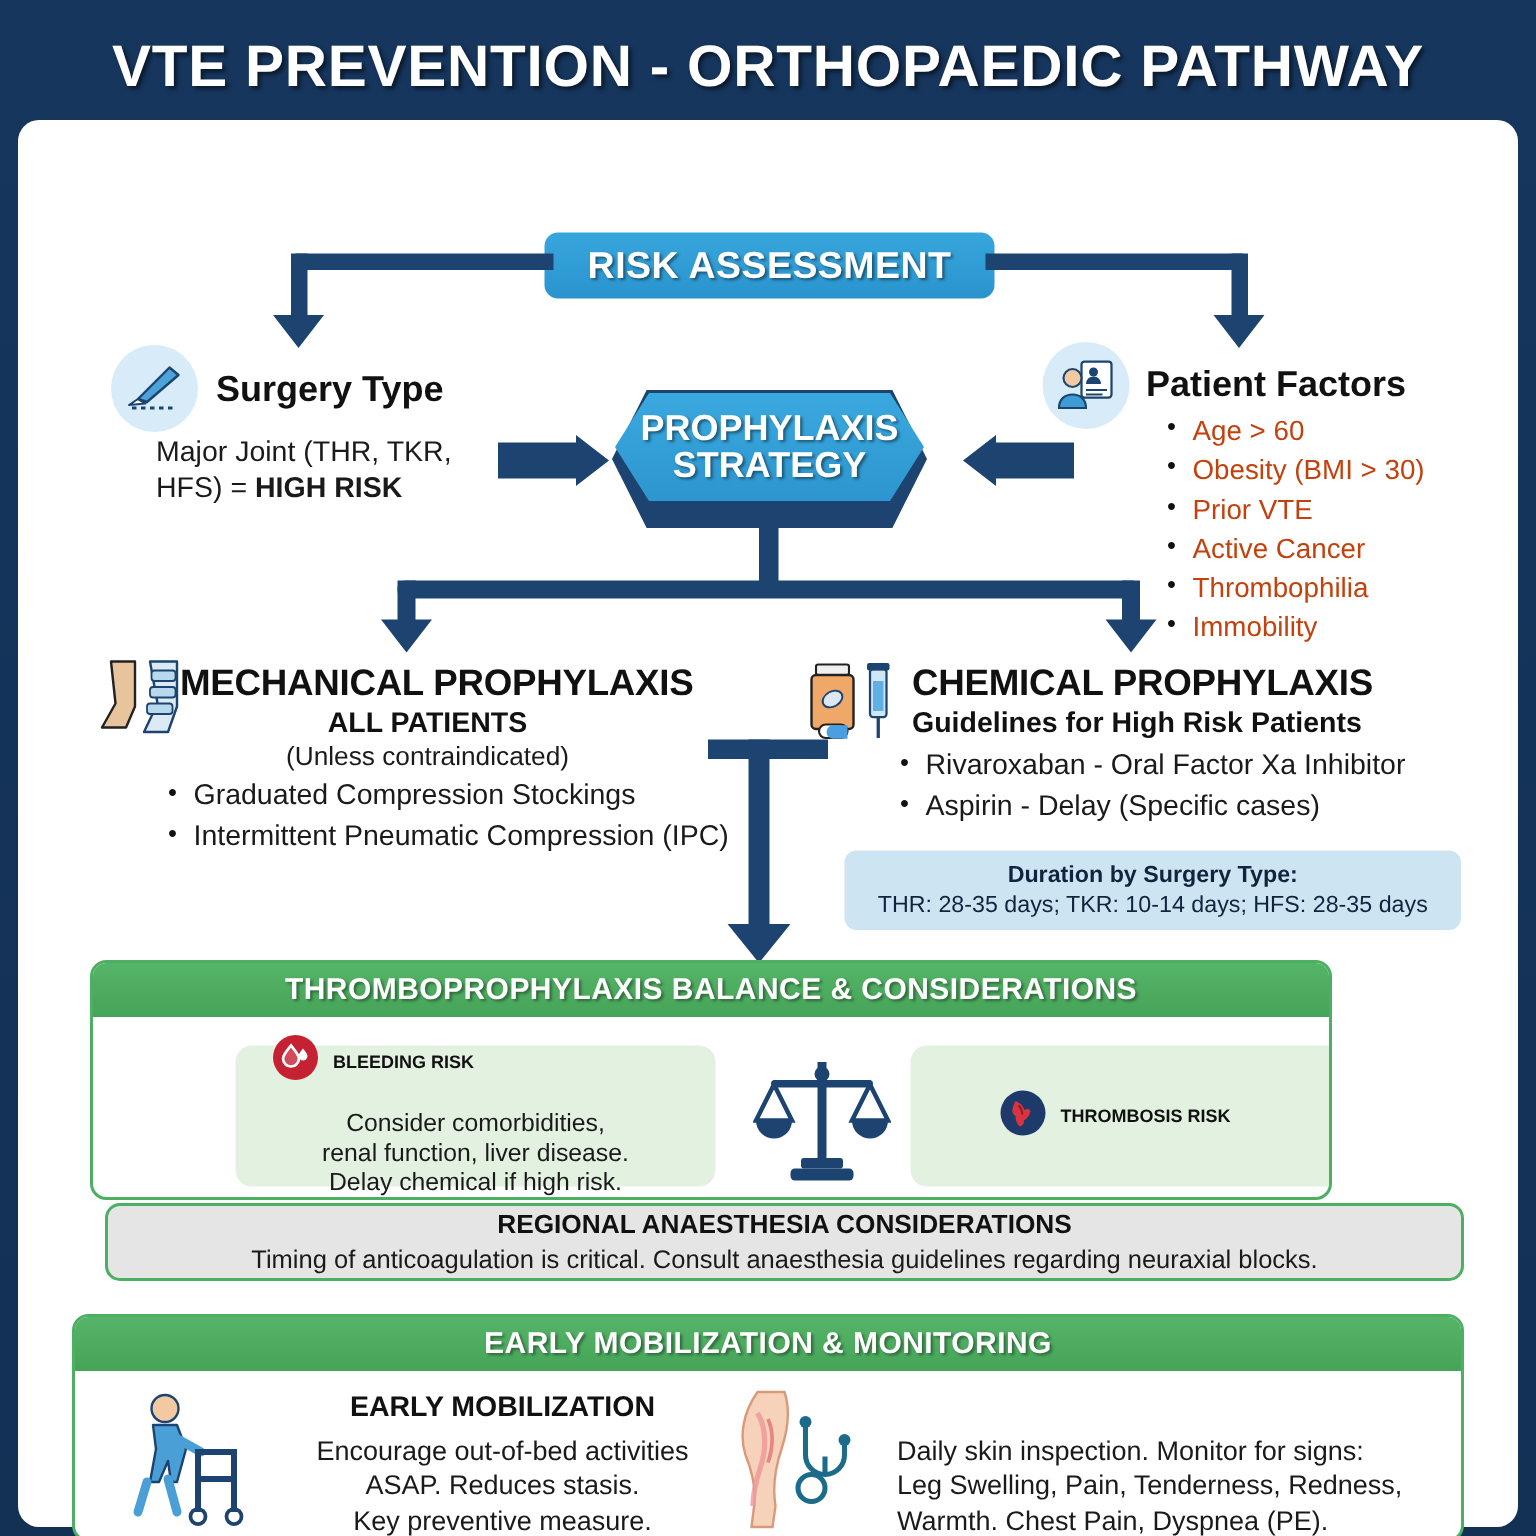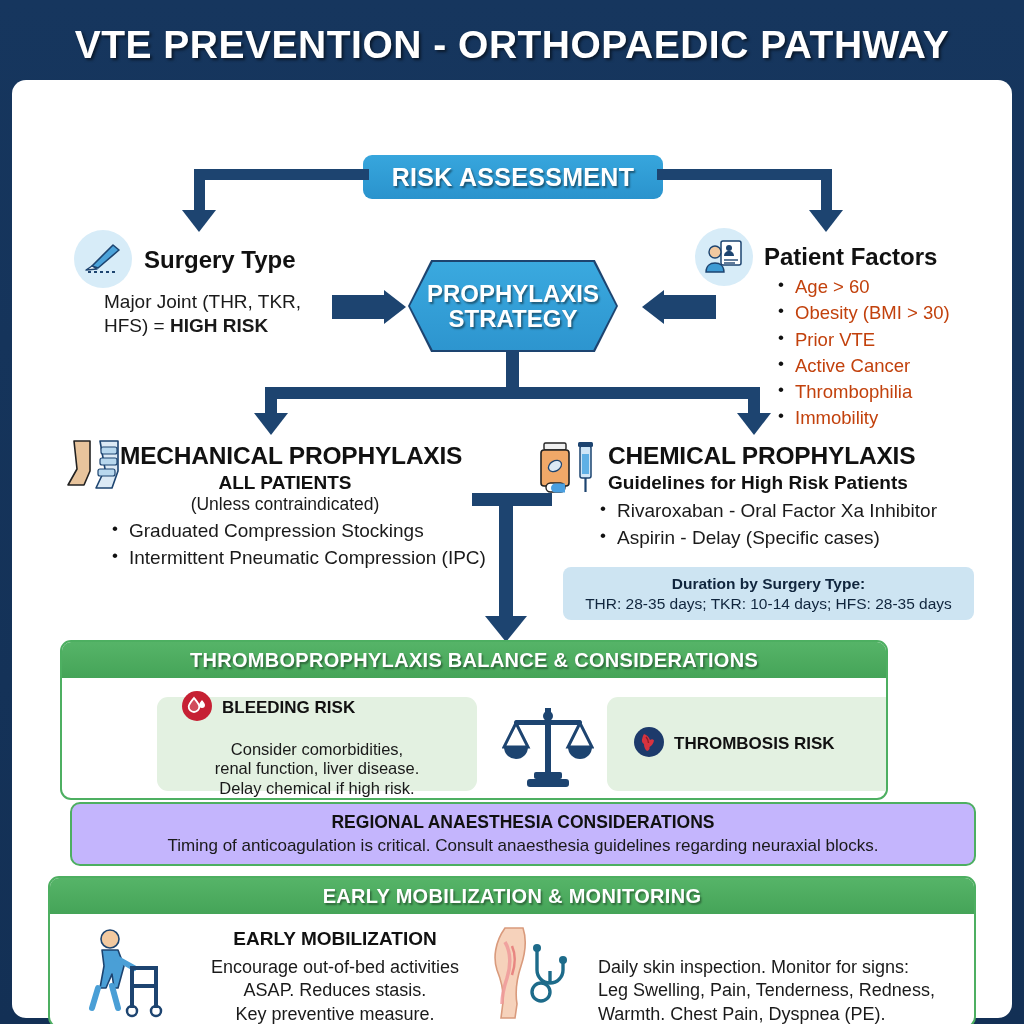--- a/index.html
+++ b/index.html
@@ -60,21 +60,21 @@
   }
   .arrow-l {
     position: absolute; width: 0; height: 0;
     border-top: 17px solid transparent;
     border-bottom: 17px solid transparent;
     border-right: 22px solid #1d4470;
   }
   
   #hex {
     position: absolute; left: 398px; top: 182px;
-    width: 206px; height: 88px;
+    width: 206px; height: 72px;
     background: linear-gradient(180deg,#3aa9df 0%,#2d95cf 100%);
     clip-path: polygon(11% 0,89% 0,100% 50%,89% 100%,11% 100%,0 50%);
     display: flex; flex-direction: column;
     align-items: center; justify-content: center;
     color: #fff; font-size: 24px; font-weight: bold; line-height: 1.06;
     text-shadow: 1.5px 1.5px 2px rgba(0,0,0,.45);
   }
   #hex-border {
     position: absolute; left: 396px; top: 180px;
     width: 210px; height: 92px;
@@ -116,27 +116,27 @@
   .ghead {
     height: 36px; background: linear-gradient(180deg,#56b468 0%,#45a458 100%);
     display: flex; align-items: center; justify-content: center;
     color: #fff; font-size: 20px; font-weight: bold; letter-spacing: .3px;
     text-shadow: 1.5px 1.5px 2px rgba(0,0,0,.4);
   }
   .gcard {
     background: #e3f1e1; border-radius: 11px;
     display: flex; flex-direction: column; justify-content: center;
   }
-  .risk-title { font-size: 17px; font-weight: bold; color: #111; }
+  .risk-title { font-size: 12px; font-weight: bold; color: #111; }
   .risk-body  { font-size: 16.5px; color: #1a1a1a; line-height: 1.18; }
   
   #regional {
     position: absolute; left: 58px; top: 722px;
-    width: 906px; height: 64px;
-    background: #c4b5fd; border: 2px solid #4daf61; border-radius: 10px;
+    width: 906px; height: 52px;
+    background: #e5e5e5; border: 2px solid #4daf61; border-radius: 10px;
     display: flex; flex-direction: column;
     align-items: center; justify-content: center;
   }
   .b { font-weight: bold; }
 </style>
 </head>
 <body>
 
 <div id="poster">
 
@@ -282,21 +282,21 @@
           <rect x="12" y="20" width="68" height="5" rx="2.5" fill="#1d4470"></rect>
           <path d="M14 23 L2 47 h24 z" fill="none" stroke="#1d4470" stroke-width="3"></path>
           <path d="M2 47 a12 12 0 0 0 24 0 z" fill="#1d4470"></path>
           <path d="M78 23 L66 47 h24 z" fill="none" stroke="#1d4470" stroke-width="3"></path>
           <path d="M66 47 a12 12 0 0 0 24 0 z" fill="#1d4470"></path>
           <rect x="32" y="72" width="28" height="7" rx="2" fill="#1d4470"></rect>
           <rect x="25" y="79" width="42" height="8" rx="3" fill="#1d4470"></rect>
         </svg>
       </div>
 
-      <div class="gcard" style="position:absolute;left:545px;top:55px;width:330px;height:94px;">
+      <div class="gcard" style="position:absolute;left:545px;top:55px;width:330px;height:94px;padding-left:33px;">
         <div style="display:flex;align-items:center;gap:9px;padding-left:26px;">
           <span>
             <svg width="32" height="32" viewBox="0 0 32 32" aria-hidden="true">
               <circle cx="16" cy="16" r="15" fill="#1d3a6b"></circle>
               <path d="M11 8c3 1 5 3 6 6 1.5-1 3-1 4 .5-.5 3-2 5-4.5 6.5.5 2-.5 3.5-2.5 4-2-1.5-3-4-3-7-1.5-1-2.5-2.5-2-4.5.5-2 1-4 2-5.5z" fill="#d8333f"></path>
               <path d="M13 11c1.5 1.5 2.5 3.5 2.5 6" stroke="#8e1c27" stroke-width="1.4" fill="none"></path>
             </svg>
           </span>
           <span class="risk-title">THROMBOSIS RISK</span>
         </div>

